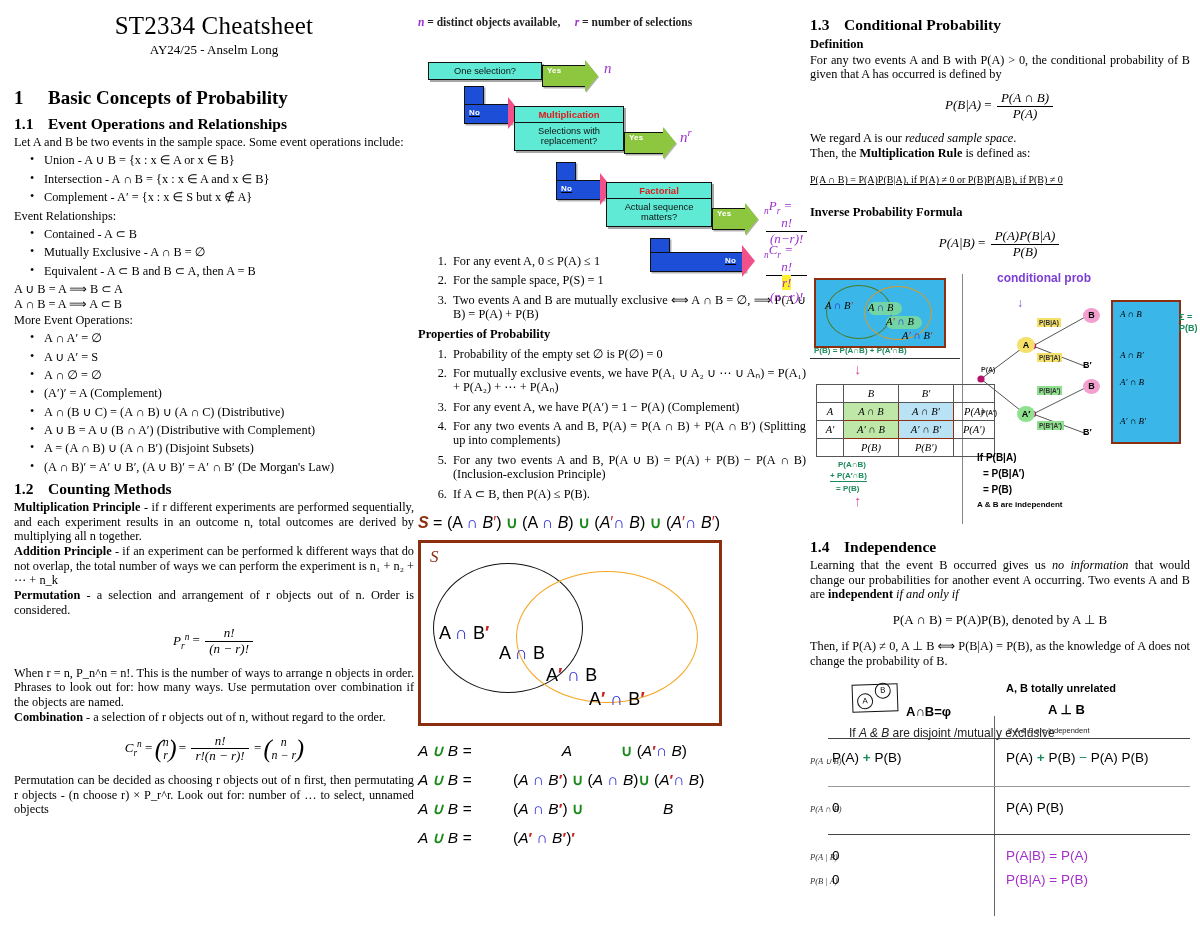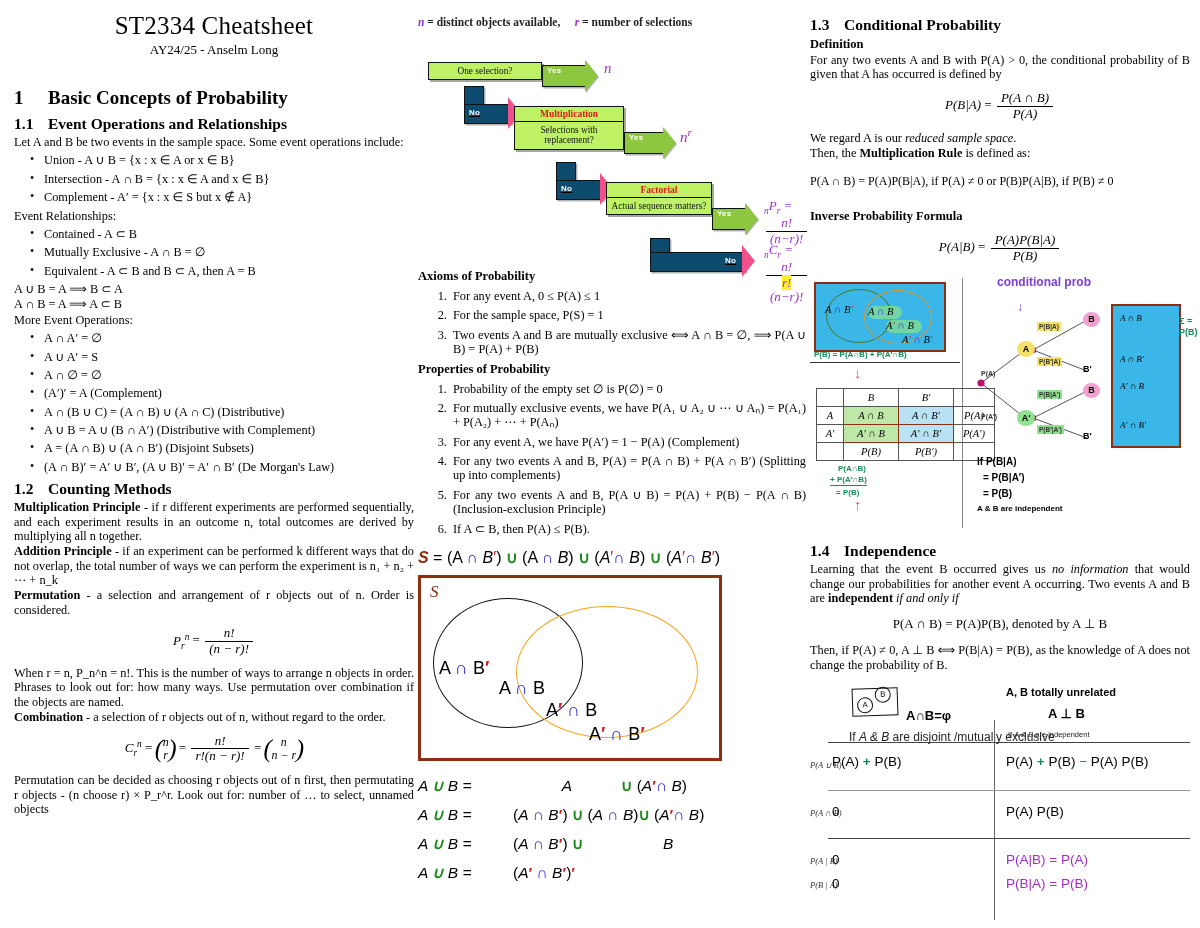--- a/index.html
+++ b/index.html
@@ -26,44 +26,44 @@
   p, li{font-size:12.3px;line-height:1.17;margin:0;text-align:justify;}
   .para{margin:1px 0;}
   ul.bul{margin:3px 0 3px 0;padding-left:30px;list-style:none;}
   ul.bul li{margin:4px 0;position:relative;}
   ul.bul li:before{content:"\2022";position:absolute;left:-14px;top:-1px;font-size:12px;}
   ol.num{margin:4px 0;padding-left:32px;}
   ol.num li{margin:5px 0;padding-left:3px;}
 
   .math{font-style:italic;font-family:"Liberation Serif",serif;}
   .eq{text-align:center;margin:9px 0;font-size:13px;}
-  .eqline{margin:7px 0;font-size:12px;}
+  .eqline{margin:7px 0;font-size:10px;text-decoration:underline;}
 
   .frac{display:inline-block;vertical-align:middle;text-align:center;margin:0 2px;}
   .frac .n{display:block;padding:0 4px;border-bottom:1px solid #000;line-height:1.15;}
   .frac .d{display:block;padding:0 4px;line-height:1.15;}
   sup.pr{font-size:.72em;vertical-align:super;}
   sub.sb{font-size:.72em;vertical-align:sub;}
 
   .binom{display:inline-block;vertical-align:middle;position:relative;padding:0 7px;}
   .binom:before,.binom:after{position:absolute;top:50%;transform:translateY(-50%);font-size:25px;line-height:0;}
   .binom:before{content:"(";left:-1px;}
   .binom:after{content:")";right:-1px;}
   .binom span{display:block;text-align:center;line-height:1.05;font-size:.92em;}
 
   
   .flow{position:relative;height:215px;margin-top:6px;font-family:"Liberation Sans",sans-serif;}
   .legend{font-size:11.5px;font-weight:bold;color:#222;}
   .legend .v{color:#9b30d0;font-style:italic;}
-  .fbox{position:absolute;background:#bef264;border:1.4px solid #111;box-shadow:2px 2px 0 rgba(0,0,0,.35);font-family:Liberation Serif, serif;}
+  .fbox{position:absolute;background:#5eead4;border:1.4px solid #111;box-shadow:2px 2px 0 rgba(0,0,0,.35);}
   .fbox .hd{font-size:9.5px;font-weight:bold;color:#e01b1b;text-align:center;padding:2px 0 2px;border-bottom:1.4px solid #111;}
   .fbox .bd{font-size:9.3px;color:#111;text-align:center;padding:3px 2px;line-height:1.12;font-weight:500;}
   .arr-y{height:20px;background:#8dc63f;border:1.3px solid #111;position:relative;box-shadow:1.5px 1.5px 0 rgba(0,0,0,.3);}
   .arr-y:after{content:"";position:absolute;right:-13px;top:-6px;border-left:13px solid #8dc63f;border-top:16px solid transparent;border-bottom:16px solid transparent;filter:drop-shadow(1px 1px 0 rgba(0,0,0,.3));}
-  .arr-n{background:#0c4a6e;border:1.3px solid #111;position:relative;box-shadow:1.5px 1.5px 0 rgba(0,0,0,.3);text-decoration:underline;}
+  .arr-n{background:#1d4ed8;border:1.3px solid #111;position:relative;box-shadow:1.5px 1.5px 0 rgba(0,0,0,.3);text-decoration:underline;}
   .lbl{font-size:8px;font-weight:bold;color:#fff;padding-left:4px;letter-spacing:.2px;}
   .res{position:absolute;color:#9b30d0;font-family:"Liberation Serif",serif;font-style:italic;font-size:15px;}
   .hl{background:#ffef2e;}
 
   
   .sline{font-size:16px;margin:12px 0 8px 0;font-family:"Liberation Sans",sans-serif;}
   .sline .S{color:#8b2f10;font-style:italic;font-weight:bold;}
   .sline .cap{color:#1d1dd6;font-weight:bold;}
   .sline .cup{color:#1a8a1a;font-weight:bold;}
   .sline .pr{color:#c22;}
@@ -229,21 +229,20 @@
       <div class="arr-n" style="position:absolute;left:232px;top:218px;width:94px;height:18px;">
         <div class="lbl" style="padding-top:3px;padding-left:74px;">No</div>
       </div>
       <div style="position:absolute;left:324px;top:211px;width:0;height:0;border-left:13px solid #f2508a;border-top:16px solid transparent;border-bottom:16px solid transparent;"></div>
       <div class="res" style="left:346px;top:208px;font-size:13px;">
         <span class="math"><sub class="sb">n</sub>C<sub class="sb">r</sub></span> =
         <span class="frac"><span class="n math">n!</span><span class="d math"><span class="hl">r!</span> (n−r)!</span></span>
       </div>
     </div>
 
-    <h3 class="bold" style="margin-top:20px;">Axioms of Probability</h3>
     <ol class="num">
       <li>For any event A, 0 ≤ P(A) ≤ 1</li>
       <li>For the sample space, P(S) = 1</li>
       <li>Two events A and B are mutually exclusive ⟺ A ∩ B = ∅, ⟹ P(A ∪ B) = P(A) + P(B)</li>
     </ol>
 
     <h3 class="bold">Properties of Probability</h3>
     <ol class="num">
       <li>Probability of the empty set ∅ is P(∅) = 0</li>
       <li>For mutually exclusive events, we have P(A₁ ∪ A₂ ∪ ⋯ ∪ Aₙ) = P(A₁) + P(A₂) + ⋯ + P(Aₙ)</li>

